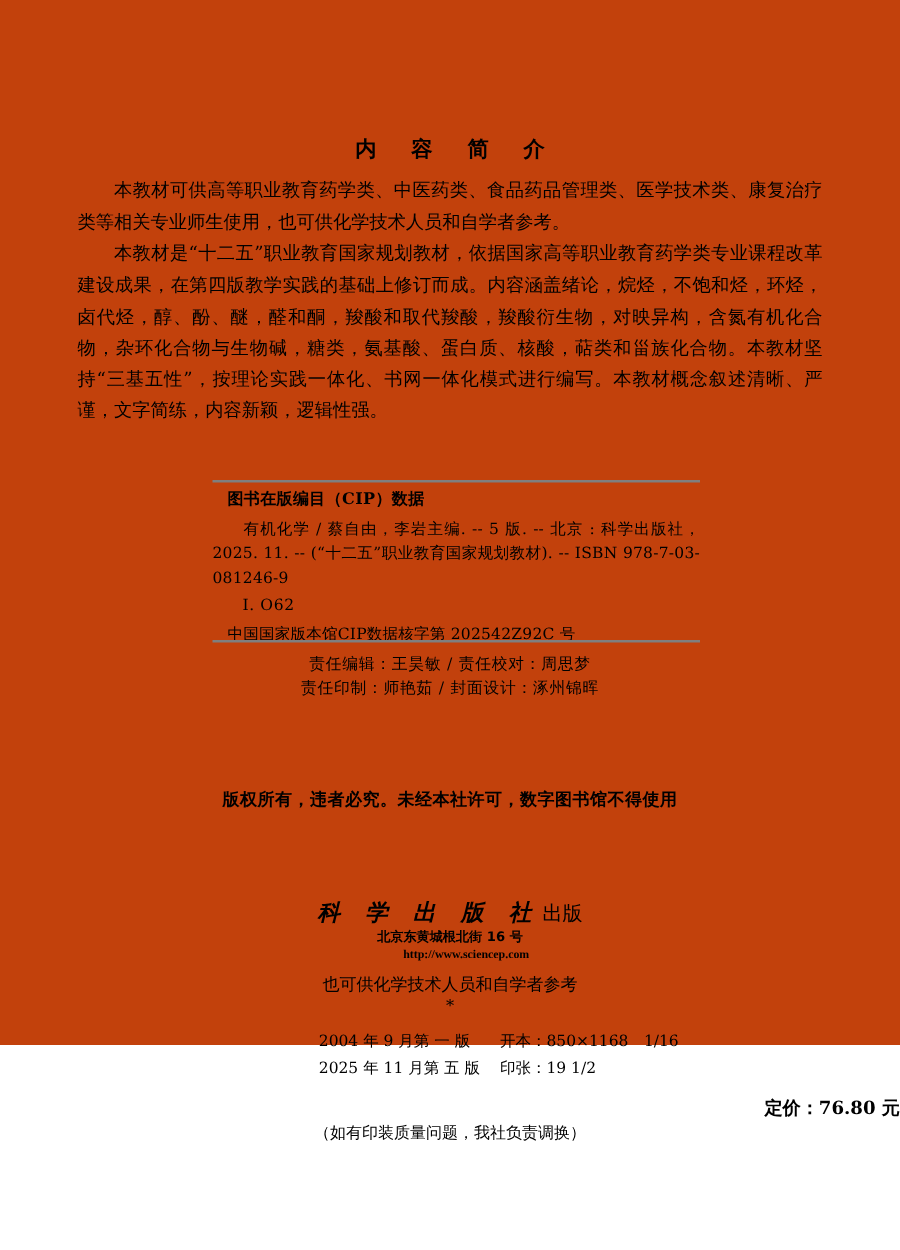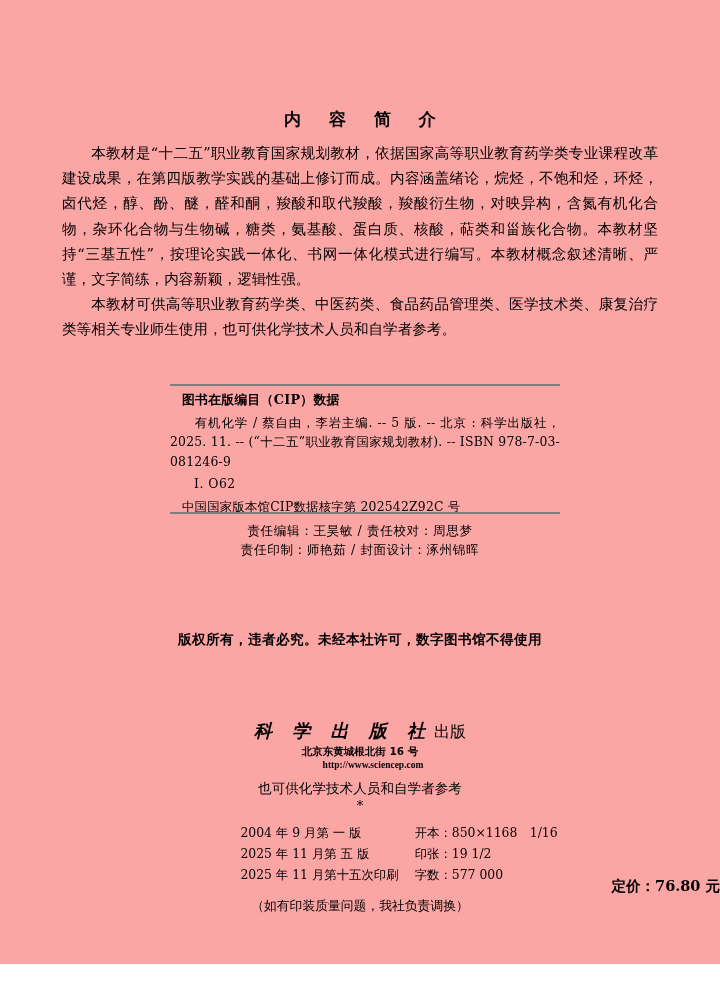--- a/index.html
+++ b/index.html
@@ -14,22 +14,22 @@
     color: #000000;
     position: relative;
     overflow: hidden;
   }
 
   .page {
     position: absolute;
     left: 0;
     top: 0;
     width: 720px;
-    height: 964px;
-    background: #fca5a5;
+    height: 836px;
+    background: #c2410c;
   }
 
   
   .section-heading {
     position: absolute;
     left: 0;
     top: 108px;
     width: 720px;
     text-align: center;
     font-size: 17px;
@@ -225,22 +225,22 @@
   }
 </style>
 </head>
 <body>
 
 <div class="page">
 
   <div class="section-heading">内 容 简 介</div>
 
   <div class="intro">
+    <p>本教材可供高等职业教育药学类、中医药类、食品药品管理类、医学技术类、康复治疗类等相关专业师生使用，也可供化学技术人员和自学者参考。</p>
     <p>本教材是“十二五”职业教育国家规划教材，依据国家高等职业教育药学类专业课程改革建设成果，在第四版教学实践的基础上修订而成。内容涵盖绪论，烷烃，不饱和烃，环烃，卤代烃，醇、酚、醚，醛和酮，羧酸和取代羧酸，羧酸衍生物，对映异构，含氮有机化合物，杂环化合物与生物碱，糖类，氨基酸、蛋白质、核酸，萜类和甾族化合物。本教材坚持“三基五性”，按理论实践一体化、书网一体化模式进行编写。本教材概念叙述清晰、严谨，文字简练，内容新颖，逻辑性强。</p>
-    <p>本教材可供高等职业教育药学类、中医药类、食品药品管理类、医学技术类、康复治疗类等相关专业师生使用，也可供化学技术人员和自学者参考。</p>
   </div>
 
   <div class="cip-rule top"></div>
 
   <div class="cip-block">
     <div class="cip-title">图书在版编目（CIP）数据</div>
     <div class="cip-body">有机化学 / 蔡自由，李岩主编. -- 5 版. -- 北京 : 科学出版社，2025. 11. -- (“十二五”职业教育国家规划教材). -- ISBN 978-7-03-081246-9</div>
     <div class="cip-class">Ⅰ. O62</div>
     <div class="cip-ref">中国国家版本馆CIP数据核字第 202542Z92C 号</div>
   </div>
@@ -271,24 +271,20 @@
     <table>
       <tbody>
         <tr>
           <td class="ed-left">2004 年 9 月第    一    版</td>
           <td class="ed-right">开本：850×1168　1/16</td>
         </tr>
         <tr>
           <td class="ed-left">2025 年 11 月第    五    版</td>
           <td class="ed-right">印张：19 1/2</td>
         </tr>
-        <tr>
-          <td class="ed-left">2025 年 11 月第十五次印刷</td>
-          <td class="ed-right">字数：577 000</td>
-        </tr>
       </tbody>
     </table>
   </div>
 
   <div class="price">定价：76.80 元</div>
 
   <div class="exchange">（如有印装质量问题，我社负责调换）</div>
 
 </div>
 

